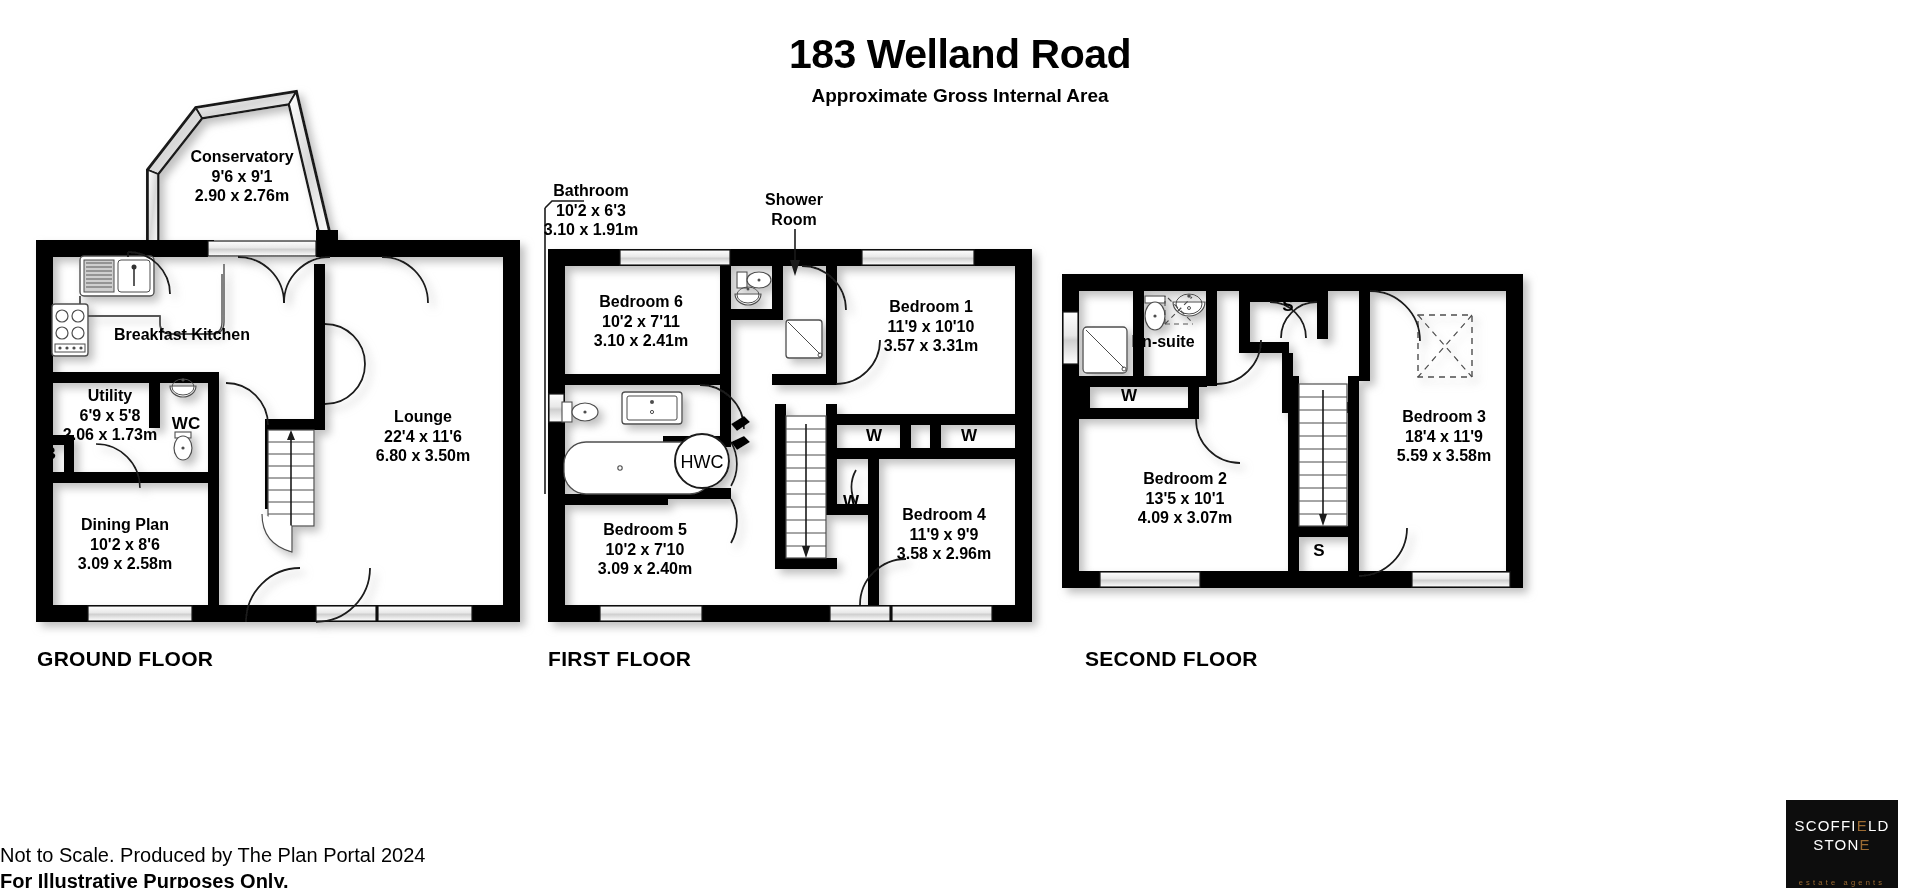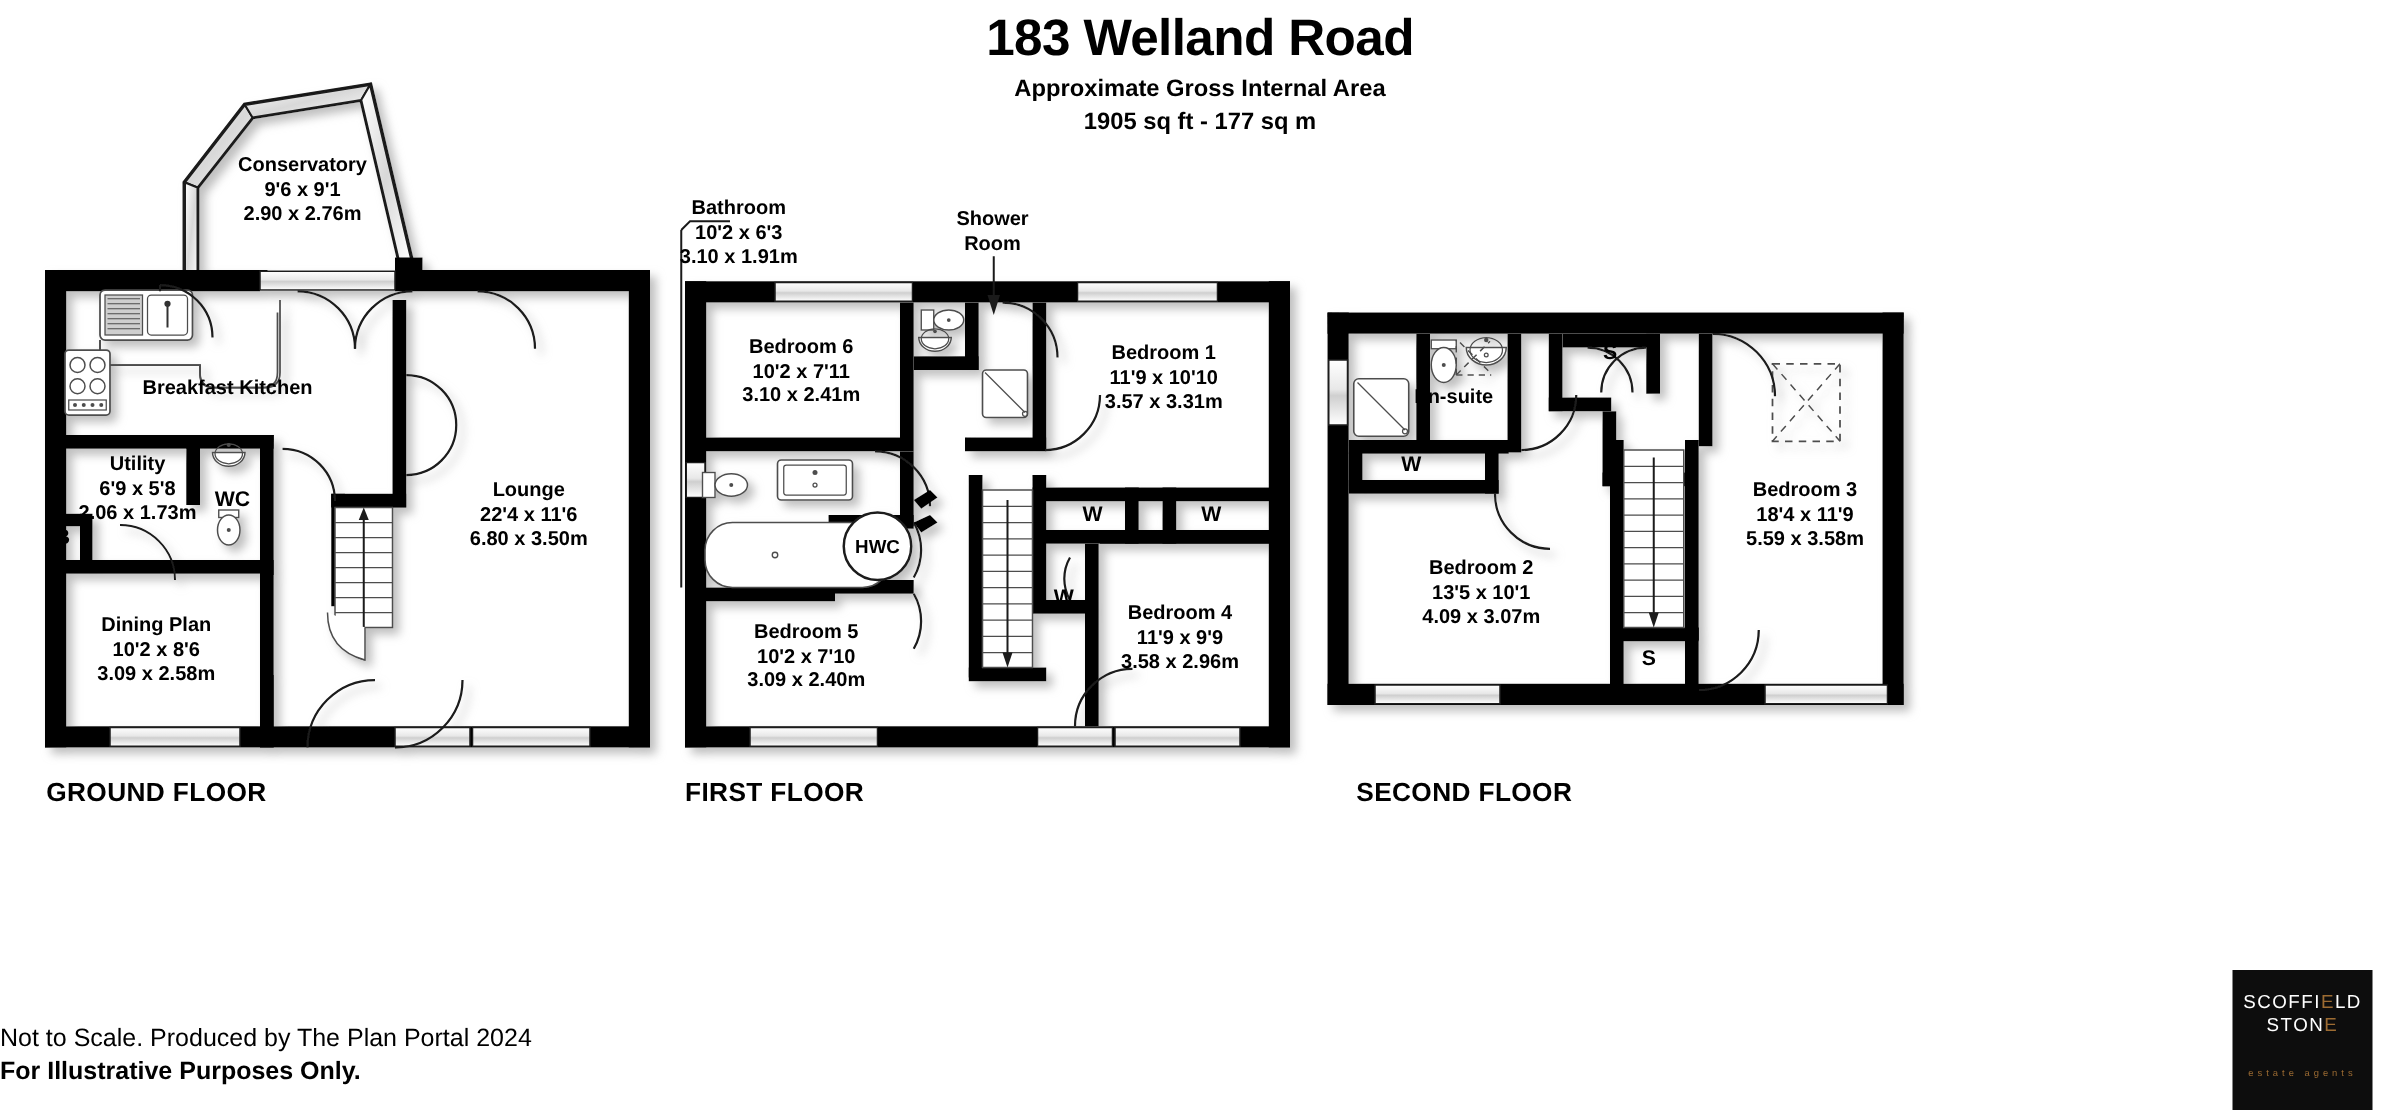--- a/index.html
+++ b/index.html
@@ -8,21 +8,21 @@
     background: #ffffff;
   }
   body {
     width: 1920px;
     height: 888px;
     font-family: "Liberation Sans", sans-serif;
     color: #000000;
     position: relative;
     overflow: hidden;
   }
-  .page { position: absolute; inset: 0; }
+  .page { position: absolute; inset: 0; margin-top: 24px; }
 
   
   .title-block {
     position: absolute;
     left: 0; right: 0; top: 8px;
     text-align: center;
   }
   .doc-title {
     font-size: 41px;
     font-weight: bold;
@@ -99,38 +99,37 @@
   .lbl .met  { display: block; }
   .lbl-sm {
     position: absolute;
     font-size: 17px;
     font-weight: bold;
     transform: translate(-50%, -50%);
     white-space: nowrap;
   }
   .lbl-hwc {
     position: absolute;
-    font-size: 15px;
-    font-weight: bold;
+    font-size: 18px;
+    font-weight: normal;
     transform: translate(-50%, -50%);
     white-space: nowrap;
   }
 
   svg { display: block; }
   .svg-layer { position: absolute; left: 0; top: 0; }
 </style>
 </head>
 <body>
 
 <div class="page">
 
   <div class="title-block">
     <div class="doc-title">183 Welland Road</div>
     <div class="doc-sub">Approximate Gross Internal Area</div>
-    <div class="doc-sub2">1905 sq ft - 177 sq m</div>
   </div>
 
   <svg class="svg-layer" width="1920" height="888" viewBox="0 0 1920 888">
     <defs>
       <filter id="sh" x="-30%" y="-30%" width="180%" height="180%">
         <feDropShadow dx="5" dy="5" stdDeviation="4" flood-color="#aaaaaa" flood-opacity="0.75"></feDropShadow>
       </filter>
       <linearGradient id="winG" x1="0" y1="0" x2="0" y2="1">
         <stop offset="0%" stop-color="#ffffff"></stop>
         <stop offset="45%" stop-color="#e8e8e8"></stop>

